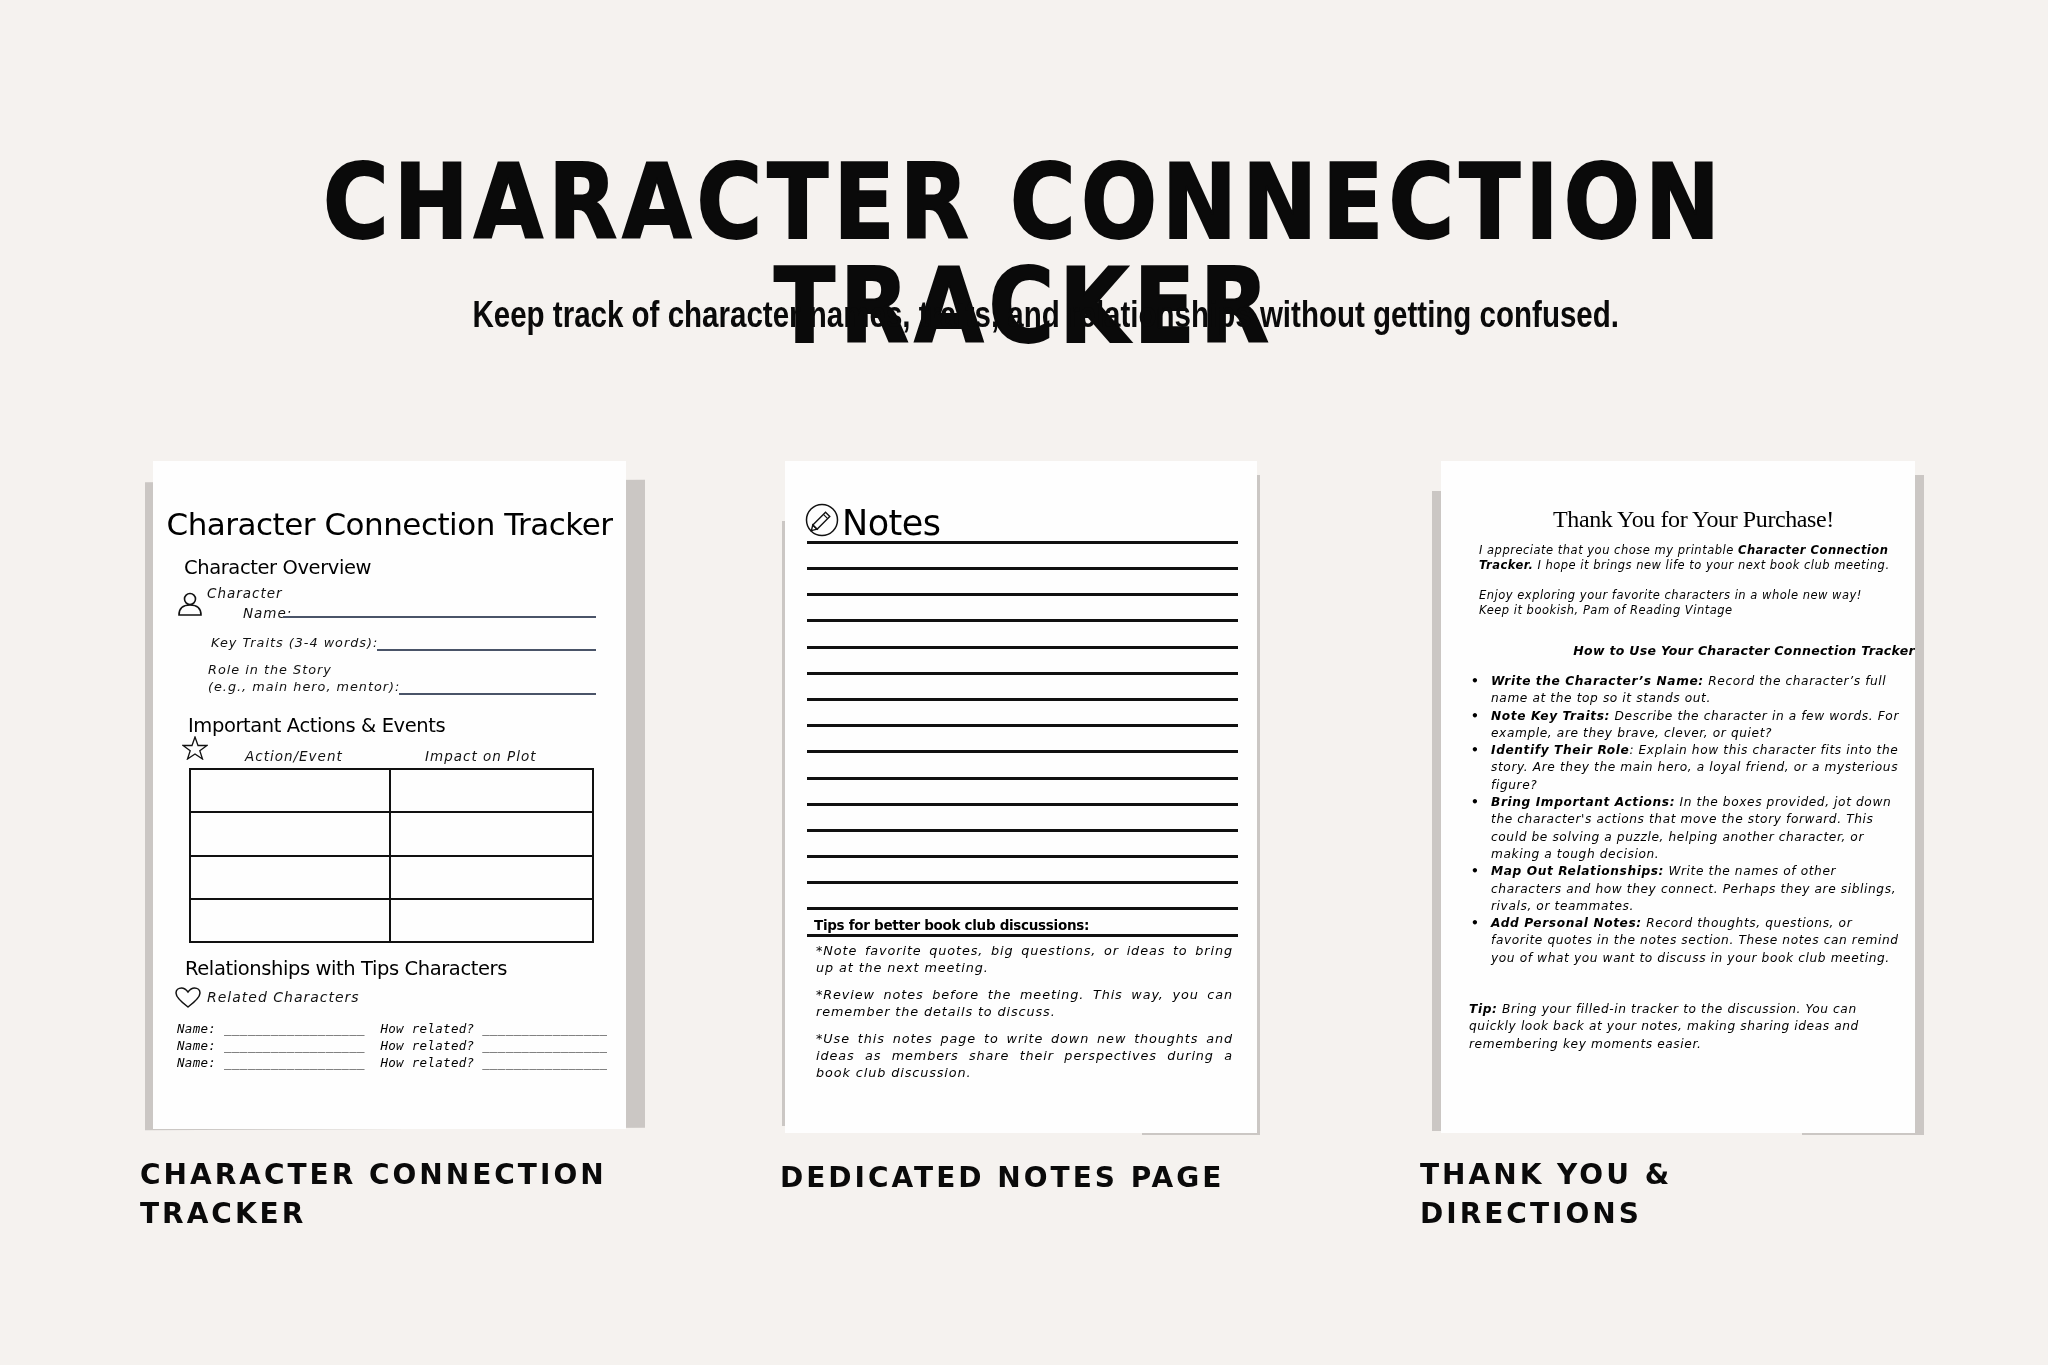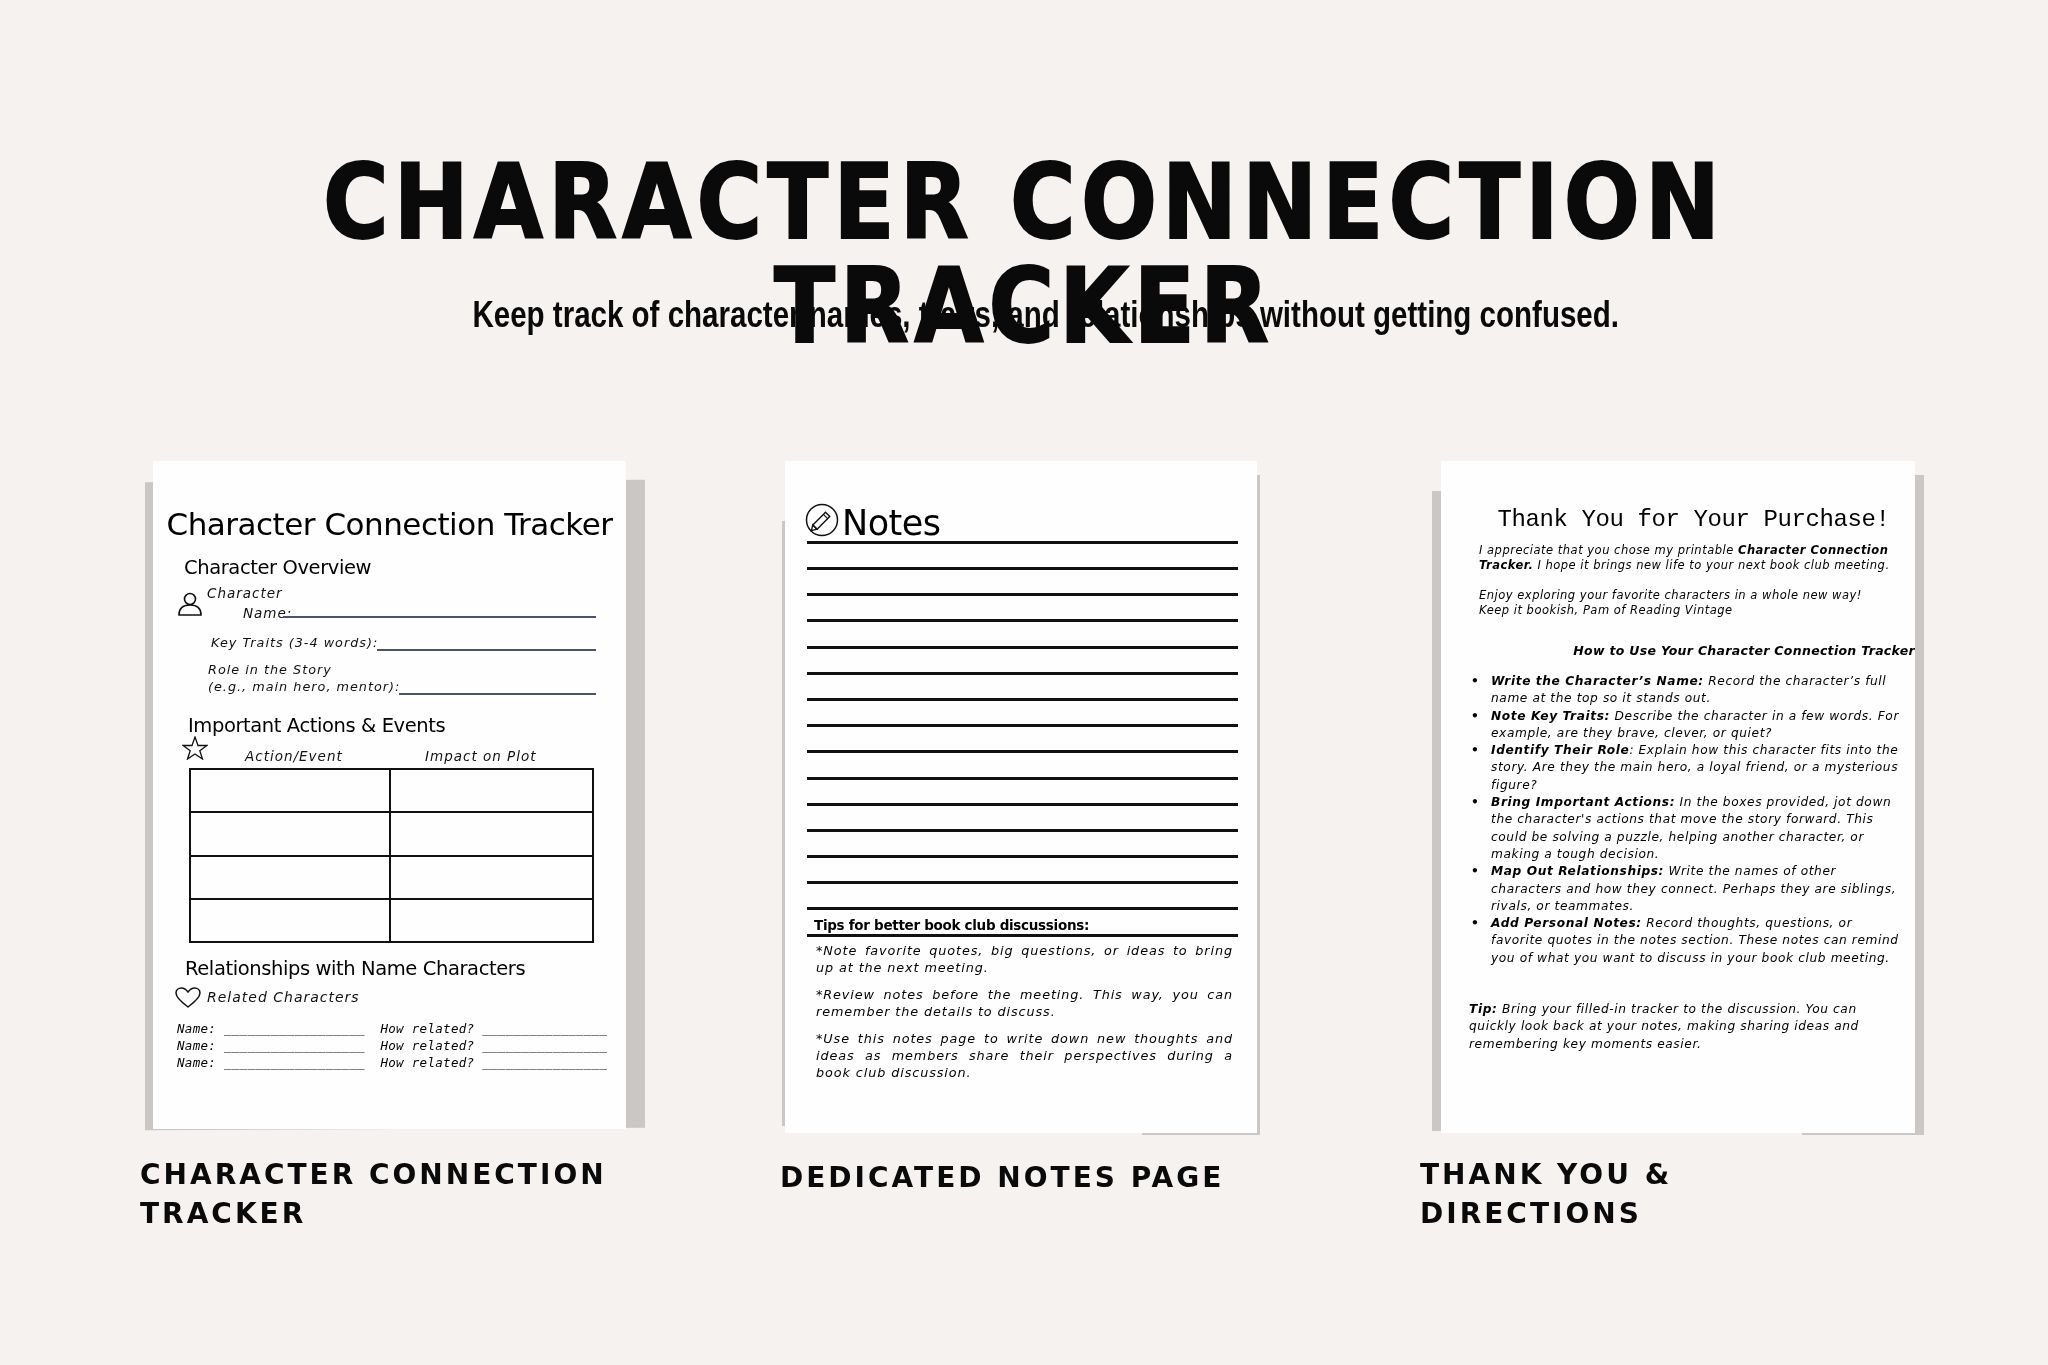--- a/index.html
+++ b/index.html
@@ -78,21 +78,21 @@
   .p1-table td { border: 2.5px solid #111; }
   .rel-row { position: absolute; left: 24px; font-family: "DejaVu Sans Mono", monospace; font-style: italic; font-size: 12.5px; letter-spacing: 0.3px; white-space: pre; }
 
   
   .notes-title { position: absolute; left: 57px; top: 42px; font-family: "DejaVu Sans", sans-serif; font-size: 35px; letter-spacing: -0.5px; }
   .note-line { position: absolute; left: 22px; width: 431px; height: 2.5px; background: #111; }
   .tips-heading { position: absolute; left: 29px; top: 456px; font-family: "DejaVu Sans", sans-serif; font-size: 13.5px; font-weight: 700; letter-spacing: -0.3px; }
   .tip { position: absolute; left: 31px; width: 417px; font-family: "DejaVu Sans", sans-serif; font-style: italic; font-size: 12.8px; line-height: 17px; letter-spacing: 0.9px; text-align: justify; }
 
   
-  .ty-title { position: absolute; left: 8px; right: 0; top: 45px; text-align: center; font-family: Liberation Mono, monospace; font-size: 24px; letter-spacing: -0.4px; margin-left: 23px; }
+  .ty-title { position: absolute; left: 8px; right: 0; top: 45px; text-align: center; font-family: Liberation Serif, serif; font-size: 24px; letter-spacing: -0.4px; margin-left: 23px; }
   .ty-para { position: absolute; left: 38px; width: 430px; font-family: "DejaVu Sans", sans-serif; font-style: italic; font-size: 11.5px; line-height: 15px; letter-spacing: 0.5px; }
   .ty-para b { font-weight: 900; }
   .howto { position: absolute; left: 0; right: 0; top: 182px; text-align: right; font-family: "DejaVu Sans", sans-serif; font-style: italic; font-weight: 900; font-size: 12.5px; letter-spacing: 0.3px; }
   .ty-list { position: absolute; left: 28px; top: 212px; width: 430px; list-style: none; }
   .ty-list li { position: relative; padding-left: 22px; font-family: "DejaVu Sans", sans-serif; font-style: italic; font-size: 12.2px; line-height: 17.3px; letter-spacing: 0.6px; }
   .ty-list li .bullet { position: absolute; left: 2px; top: 0; font-style: normal; font-weight: 900; }
   .ty-list li b { font-weight: 900; }
   .ty-tip { position: absolute; left: 28px; top: 540px; width: 420px; font-family: "DejaVu Sans", sans-serif; font-style: italic; font-size: 12.2px; line-height: 17.3px; letter-spacing: 0.6px; }
   .ty-tip b { font-weight: 900; font-style: italic; }
   .icon { position: absolute; }
@@ -146,21 +146,21 @@
             <td></td>
             <td></td>
           </tr>
       <tr>
             <td></td>
             <td></td>
           </tr>
     </tbody>
       </table>
 
-    <div class="p-h2" style="left:32px; top:496px;">Relationships with Name Characters</div>
+    <div class="p-h2" style="left:32px; top:496px;">Relationships with Tips Characters</div>
     <svg class="icon" style="left:22px; top:526px;" width="26" height="22" viewBox="0 0 26 22">
       <path d="M13 20 C5 14 1 10 1 6 C1 3 3.5 1 6.5 1 C9.5 1 11.5 3 13 5 C14.5 3 16.5 1 19.5 1 C22.5 1 25 3 25 6 C25 10 21 14 13 20 Z" fill="none" stroke="#111" stroke-width="1.5"></path>
     </svg>
     <div class="p-it" style="left:54px; top:528px; font-size:14px;">Related Characters</div>
 
     <div class="rel-row" style="top:560px;">Name: __________________  How related? ________________</div>
     <div class="rel-row" style="top:577px;">Name: __________________  How related? ________________</div>
     <div class="rel-row" style="top:594px;">Name: __________________  How related? ________________</div>
   </div>
 </div>

